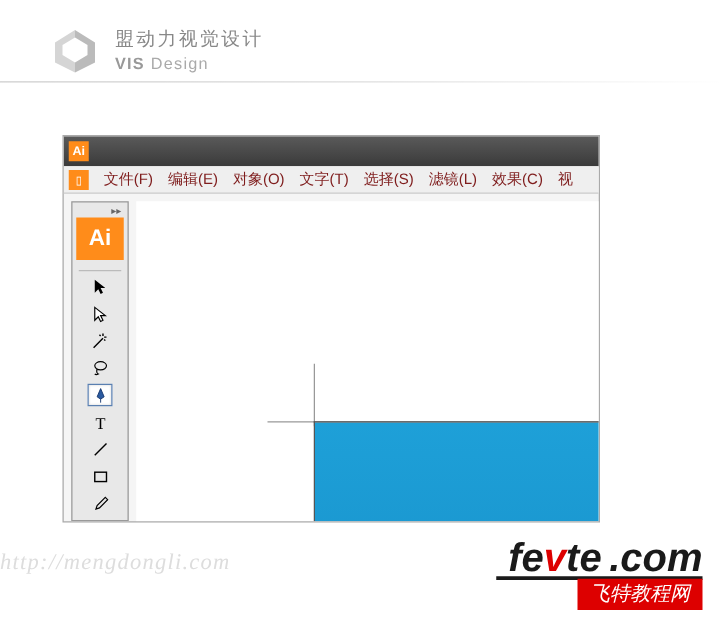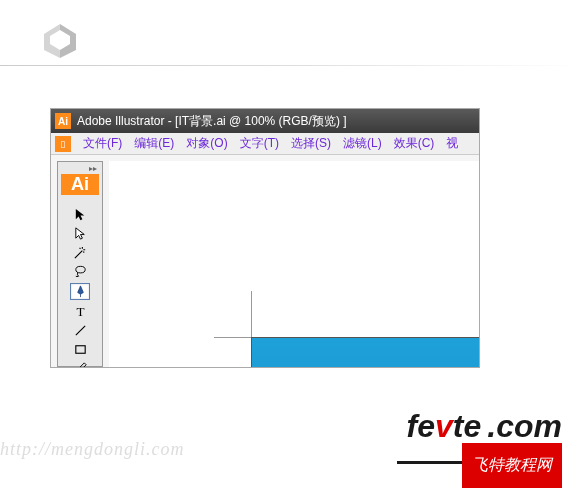--- a/index.html
+++ b/index.html
@@ -8,31 +8,31 @@
     .header { display: flex; align-items: center; padding: 20px 0 0 40px; }
     .logo { width: 40px; height: 40px; position: relative; margin-right: 12px; }
     .logo svg { width: 100%; height: 100%; }
     .branding { display: flex; flex-direction: column; }
     .brand-cn { color: #888; font-size: 15px; letter-spacing: 2px; }
     .brand-en { color: #aaa; font-size: 13px; letter-spacing: 1px; margin-top: 2px; }
     .brand-en .vis { font-weight: bold; color: #999; }
     
     .hr-line { position: absolute; top: 65px; left: 0; right: 0; height: 1px; background: linear-gradient(to right, #ccc 0%, #ddd 50%, transparent 100%); }
     
-    .app-window { position: absolute; top: 108px; left: 50px; width: 430px; height: 260px; border: 1px solid #aaa; background: #f5f5f5; overflow: hidden; }
+    .app-window { position: absolute; top: 108px; left: 50px; width: 430px; height: 310px; border: 1px solid #aaa; background: #f5f5f5; overflow: hidden; }
     
     .titlebar { height: 24px; background: linear-gradient(to bottom, #5a5a5a, #3a3a3a); display: flex; align-items: center; padding: 0 4px; }
     .titlebar-icon { width: 16px; height: 16px; background: #ff8c1a; display: flex; align-items: center; justify-content: center; margin-right: 6px; }
     .titlebar-icon span { color: #fff; font-size: 10px; font-weight: bold; }
     .titlebar-text { color: #fff; font-size: 12px; }
     
     .menubar { height: 22px; background: #efefef; border-bottom: 1px solid #ccc; display: flex; align-items: center; padding: 0 2px; }
     .menu-icon { width: 16px; height: 16px; background: #ff8c1a; margin: 0 6px 0 2px; display: flex; align-items: center; justify-content: center; }
     .menu-icon span { color: #fff; font-size: 9px; }
-    .menu-item { font-size: 12px; color: #6d28d9; padding: 0 6px; cursor: default; white-space: nowrap; }
+    .menu-item { font-size: 12px; color: #7f1d1d; padding: 0 6px; cursor: default; white-space: nowrap; }
     
     .work-area { display: flex; height: calc(100% - 46px); }
     
     .toolbox { width: 46px; background: #e8e8e8; border: 1px solid #999; margin: 6px 0 0 6px; display: flex; flex-direction: column; align-items: center; padding: 2px 0; }
     .tool-logo { width: 38px; height: 38px; background: #ff8c1a; display: flex; align-items: center; justify-content: center; margin: 2px 0 6px 0; }
     .tool-logo span { color: #fff; font-size: 18px; font-weight: bold; }
     .tool-divider { width: 34px; height: 1px; background: #bbb; margin: 2px 0; }
     .tool { width: 20px; height: 20px; margin: 2px 0; display: flex; align-items: center; justify-content: center; cursor: default; color: #333; }
     .tool.selected { background: #fff; border: 1px solid #5a7fb0; box-shadow: inset 0 0 2px rgba(0,0,0,0.2); }
     .tool svg { width: 15px; height: 15px; }
@@ -42,44 +42,48 @@
     .artboard-edge-h { position: absolute; left: 105px; top: 176px; width: 270px; height: 1px; background: #999; }
     .artboard { position: absolute; left: 142px; top: 176px; width: 300px; height: 160px; background: linear-gradient(to bottom, #1ea0d8, #1893cc); border-top: 1px solid #555; border-left: 1px solid #555; }
     
     .watermark { position: absolute; bottom: 40px; left: 0; right: 0; color: #ddd; font-size: 18px; font-style: italic; letter-spacing: 1px; pointer-events: none; font-family: Liberation Serif, serif; }
     
     .footer-brand { position: absolute; bottom: 12px; right: 18px; display: flex; flex-direction: column; align-items: flex-end; }
     .fevte { display: flex; align-items: baseline; }
     .fevte-main { font-size: 32px; font-weight: bold; font-style: italic; color: #1a1a1a; }
     .fevte-v { color: #d00; }
     .fevte-com { font-size: 32px; font-weight: bold; font-style: italic; color: #1a1a1a; margin-left: 6px; }
-    .fevte-cn { background: #d00; color: #fff; font-size: 16px; padding: 12px 10px; font-style: italic; margin-top: -2px; }
+    .fevte-cn { background: #d00; color: #fff; font-size: 16px; padding: 2px 10px; font-style: italic; margin-top: -2px; }
     .fevte-underline { position: absolute; bottom: 36px; right: 18px; width: 165px; height: 3px; background: #1a1a1a; }
   </style>
 </head>
 <body>
 
 <div class="header">
   <div class="logo">
     <svg viewBox="0 0 40 40">
       <path d="M20 4 L36 14 L36 30 L20 38 L20 30 L30 24 L30 16 L20 10 Z" fill="#bbb"></path>
       <path d="M20 4 L4 14 L4 30 L20 38 L20 30 L10 24 L10 16 L20 10 Z" fill="#d5d5d5"></path>
     </svg>
   </div>
   <div class="branding">
+    <div class="brand-cn">盟动力视觉设计</div>
+    <div class="brand-en">
+      <span class="vis">VIS</span>
+      <span>Design</span>
+    </div>
   </div>
 </div>
 <div class="hr-line"></div>
 
 <div class="app-window">
   <div class="titlebar">
     <div class="titlebar-icon">
         <span>Ai</span>
       </div>
-    <div class="titlebar-text">Adobe Illustrator - [IT背景.ai @ 100% (RGB/预览) ]</div>
   </div>
 
   <div class="menubar">
     <div class="menu-icon">
         <span>▯</span>
       </div>
     <div class="menu-item">文件(F)</div>
     <div class="menu-item">编辑(E)</div>
     <div class="menu-item">对象(O)</div>
     <div class="menu-item">文字(T)</div>

